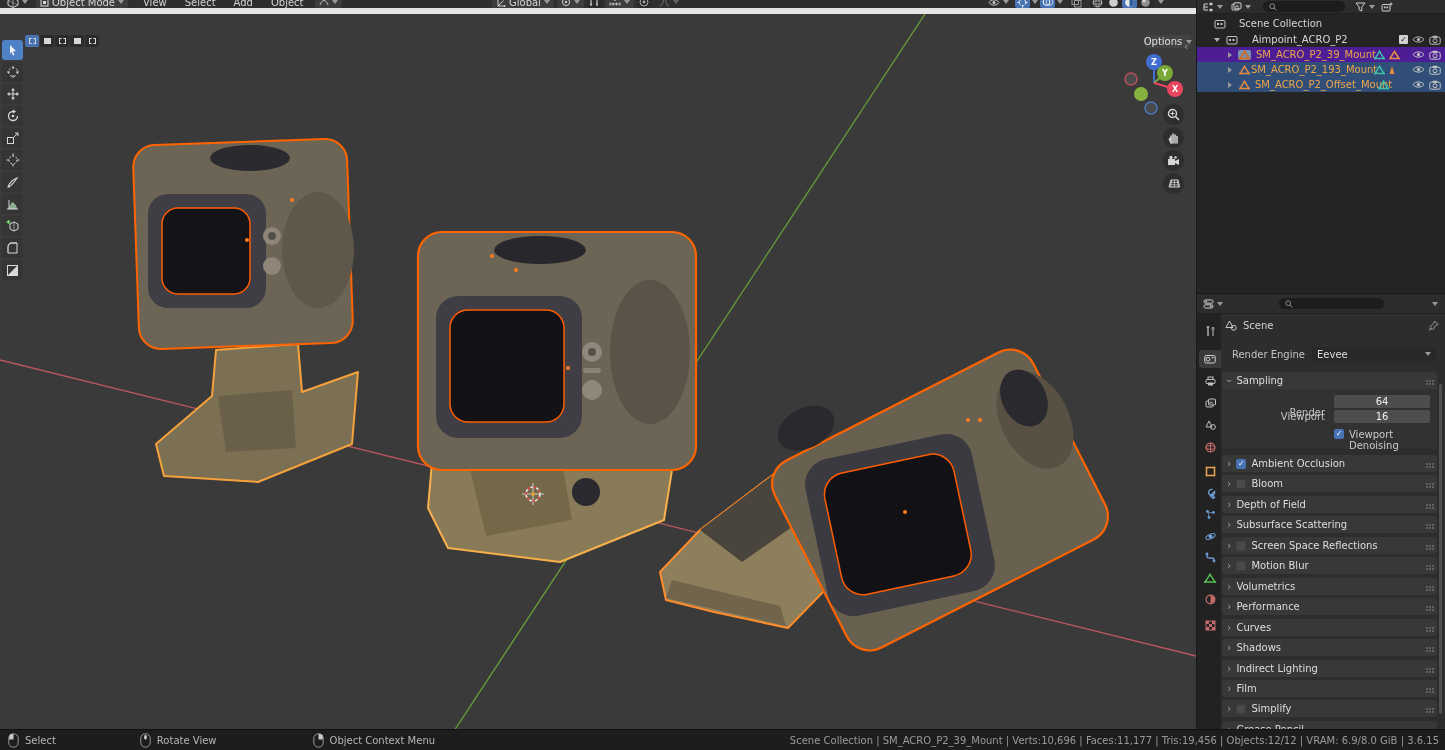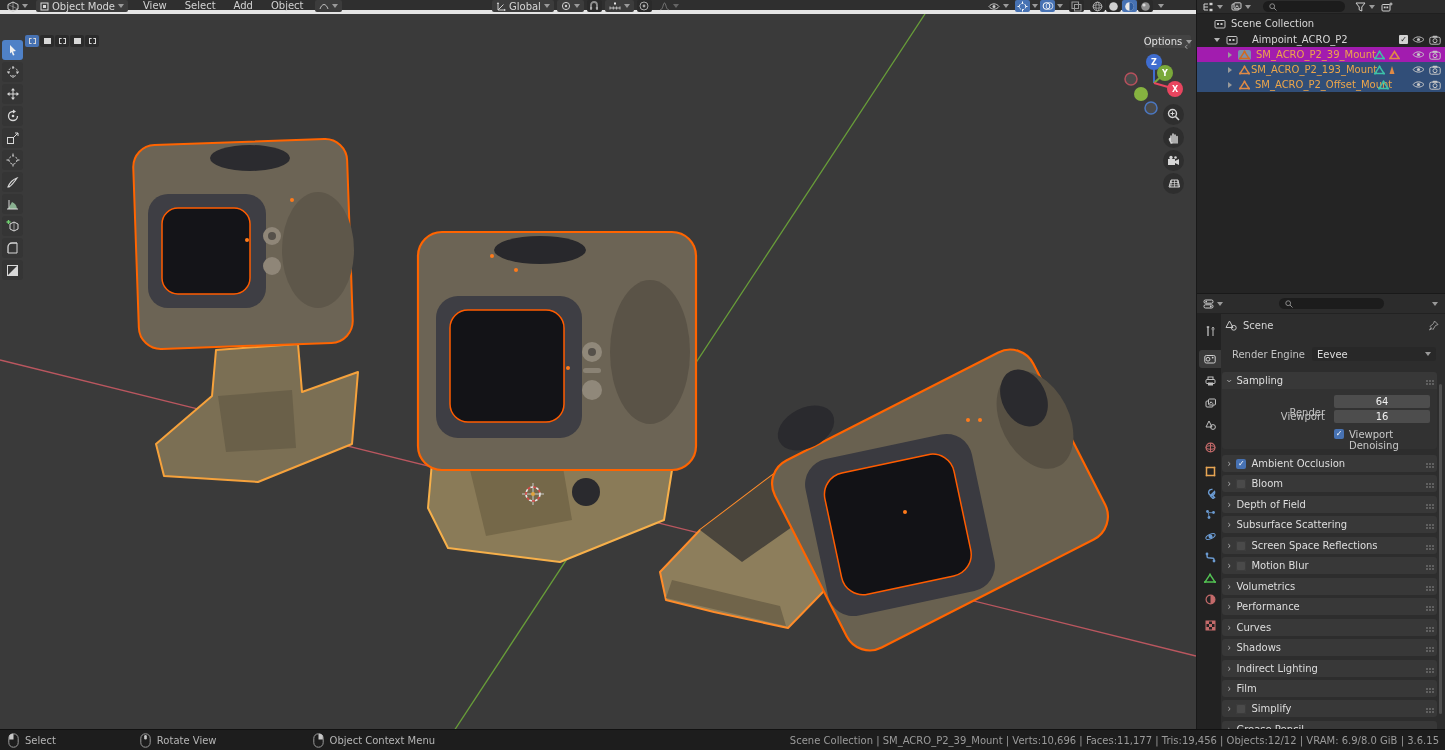--- a/index.html
+++ b/index.html
@@ -8,21 +8,21 @@
     position:relative; width:1445px; height:750px; overflow:hidden;
     background:#2e2e2e;
     font-family:"DejaVu Sans","Liberation Sans",sans-serif;
     font-size:10px; color:#cfcfcf; -webkit-font-smoothing:antialiased;
   }
   .abs { position:absolute; }
   .row { display:flex; align-items:center; }
   svg { display:block; }
 
   
-  .vp-header { left:0; top:0; width:1196px; height:14px; background:#2f2f2f; border-bottom:4px solid #e5e5e5; display:flex; align-items:flex-start; }
+  .vp-header { left:0; top:0; width:1196px; height:14px; background:#2f2f2f; border-bottom:6px solid #e5e5e5; display:flex; align-items:flex-end; }
   .hbtn { height:12px; display:flex; align-items:center; gap:3px; padding:0 4px; border-radius:2px; color:#d6d6d6; }
   .hbtn.dd { background:#3c3c3c; }
   .menu-item { padding:0 9px; color:#d2d2d2; }
   .caret { width:0; height:0; border-left:3px solid transparent; border-right:3px solid transparent; border-top:4px solid #9a9a9a; }
   .seg { display:flex; align-items:center; gap:1px; }
   .tbtn { width:15px; height:12px; background:#2a2a2a; border-radius:2px; display:flex; align-items:center; justify-content:center; }
   .tbtn.on { background:#4772b3; }
   .tbtn.flat { background:transparent; }
 
   
@@ -45,21 +45,21 @@
 
   
   .navbtn { width:21px; height:21px; border-radius:50%; background:rgba(40,40,40,.65); display:flex; align-items:center; justify-content:center; }
 
   
   .outliner { left:1197px; top:0; width:248px; height:293px; background:#242424; }
   .ol-header { height:14px; background:#2c2c2c; border-bottom:1px solid #1f1f1f; display:flex; align-items:center; }
   .search { height:11px; background:#1c1c1c; border-radius:7px; display:flex; align-items:center; gap:4px; padding:0 6px; color:#8a8a8a; }
   .ol-row { position:absolute; left:0; width:248px; height:15px; display:flex; align-items:center; }
   .ol-row.sel { background:#314e78; }
-  .ol-row.sel.active { background:#a21caf; }
+  .ol-row.sel.active { background:#4c1d95; }
   .ol-label { color:#d6d6d6; }
   .ol-label.obj { color:#eda64a; }
   .disc { width:0; height:0; }
   .disc.down { border-left:3.5px solid transparent; border-right:3.5px solid transparent; border-top:4.5px solid #b5b5b5; }
   .disc.right { border-top:3.5px solid transparent; border-bottom:3.5px solid transparent; border-left:4.5px solid #9a9a9a; }
   .rt-icons { position:absolute; right:4px; display:flex; gap:4px; align-items:center; }
   .cb-lite { width:9px; height:9px; background:#d2d2d2; border-radius:1px; color:#1f1f1f; font-size:8px; line-height:9px; text-align:center; font-weight:bold; }
 
   
   .props { left:1197px; top:294px; width:248px; height:435px; background:#2d2d2d; overflow:hidden; }
@@ -480,21 +480,21 @@
           </svg>
       </div>
     </div>
 
     <div class="ol-row" style="top:16px">
       <svg style="margin-left:17px" width="12" height="10">
           <rect x="1" y="1.5" width="10" height="7.5" rx="1" fill="none" stroke="#c4c4c4"></rect>
           <rect x="3" y="4" width="2" height="2" fill="#c4c4c4"></rect>
           <rect x="6.5" y="4" width="2" height="2" fill="#c4c4c4"></rect>
         </svg>
-      <span class="ol-label" style="margin-left:5px">Scene Collection</span>
+      <span class="ol-label" style="margin-left:13px">Scene Collection</span>
     </div>
 
     <div class="ol-row" style="top:32px">
       <span class="disc down" style="margin-left:17px"></span>
       <svg style="margin-left:6px" width="12" height="10">
           <rect x="1" y="1.5" width="10" height="7.5" rx="1" fill="none" stroke="#c4c4c4"></rect>
           <rect x="3" y="4" width="2" height="2" fill="#c4c4c4"></rect>
           <rect x="6.5" y="4" width="2" height="2" fill="#c4c4c4"></rect>
         </svg>
       <span class="ol-label" style="margin-left:14px">Aimpoint_ACRO_P2</span>

